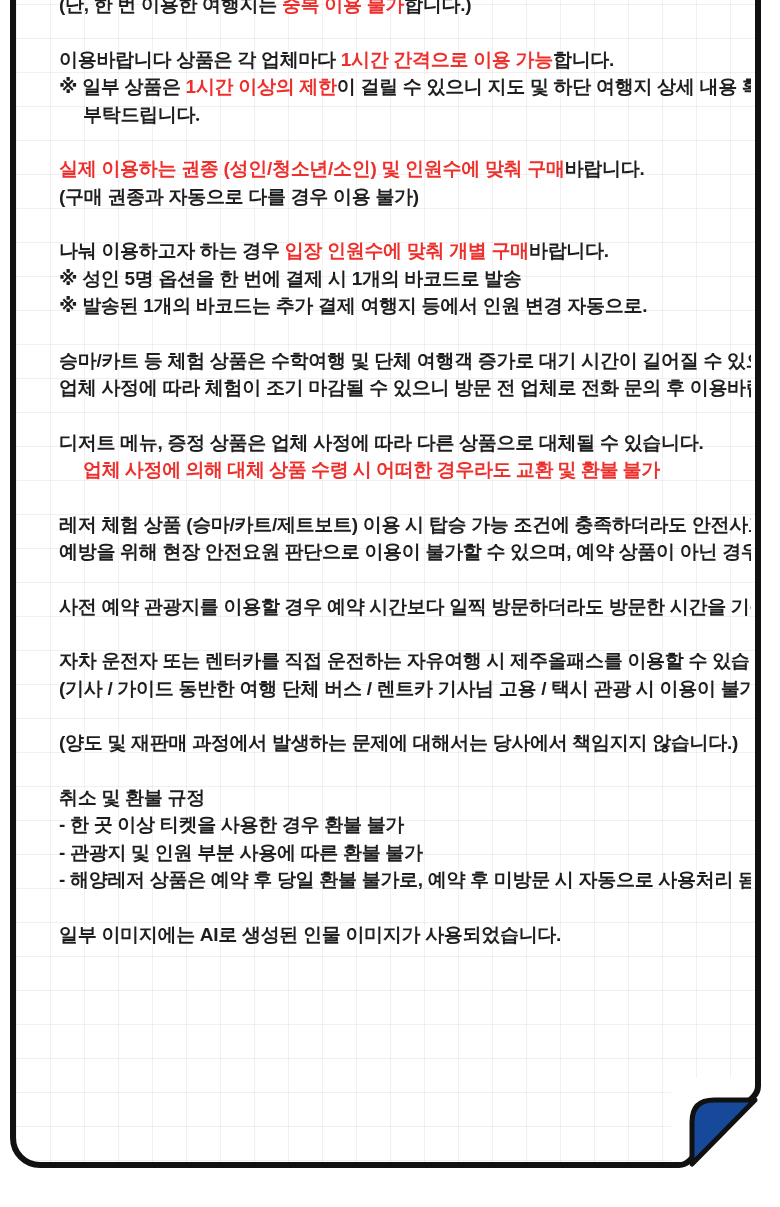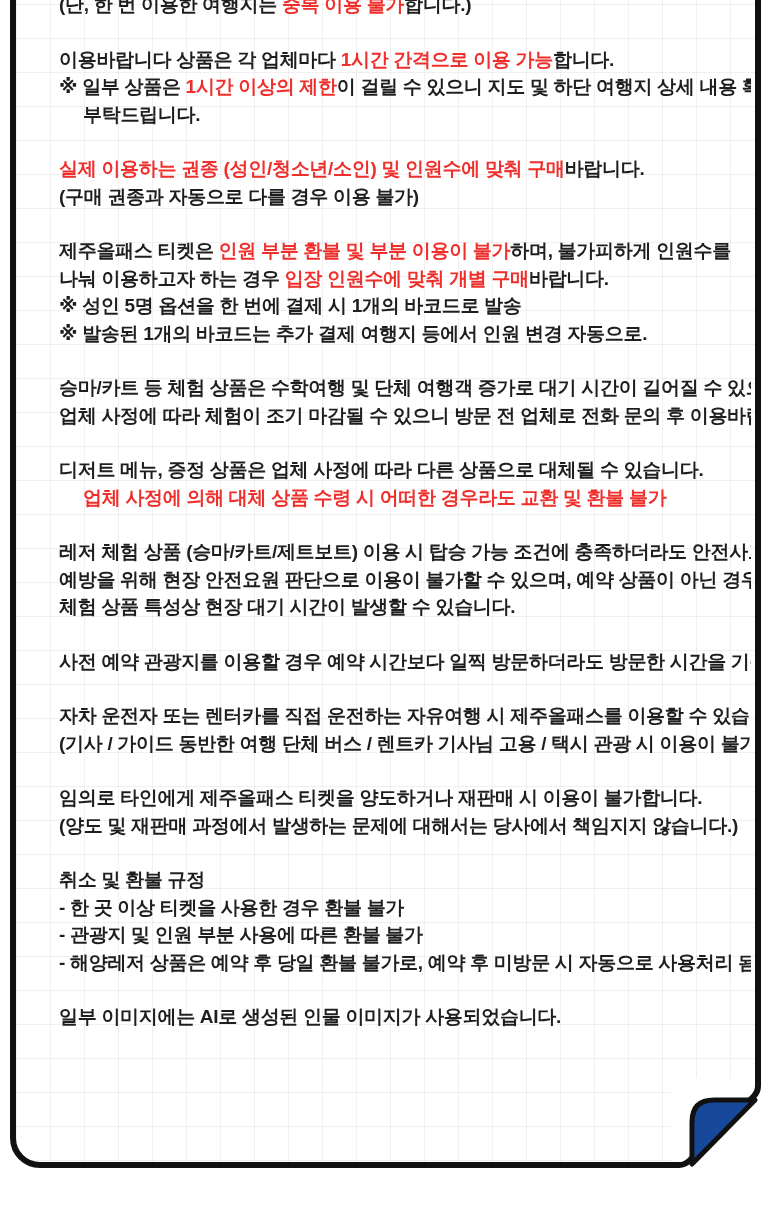--- a/index.html
+++ b/index.html
@@ -32,21 +32,21 @@
     margin:0 0 27px 0;
     color:var(--text,#1e1e1e);
     font-size:19px;
     font-weight:700;
     letter-spacing:-0.3px;
   }
   .line{
     line-height:27.5px;
     white-space:nowrap;
   }
-  .line.indent{padding-left:24px;}
+  .line.indent{padding-left:24px;font-family:Liberation Serif, serif;}
   .seg.red{color:var(--red,#ee2f2b);}
   .fold{
     position:absolute;
     left:671px;top:1078px;
     width:90px;height:90px;
     z-index:5;
   }
 </style>
 </head>
 <body>
@@ -59,47 +59,44 @@
       <div class="group">
         <div class="line"><span class="seg">이용바랍니다 상품은 각 업체마다 </span><span class="seg red">1시간 간격으로 이용 가능</span><span class="seg">합니다.</span></div>
         <div class="line"><span class="seg">※ 일부 상품은 </span><span class="seg red">1시간 이상의 제한</span><span class="seg">이 걸릴 수 있으니 지도 및 하단 여행지 상세 내용 확인</span></div>
         <div class="line indent"><span class="seg">부탁드립니다.</span></div>
       </div>
       <div class="group">
         <div class="line"><span class="seg red">실제 이용하는 권종 (성인/청소년/소인) 및 인원수에 맞춰 구매</span><span class="seg">바랍니다.</span></div>
         <div class="line"><span class="seg">(구매 권종과 자동으로 다를 경우 이용 불가)</span></div>
       </div>
       <div class="group">
-        <div class="line"><span class="seg">제주올패스 티켓은 </span><span class="seg red">인원 부분 환불 및 부분 이용이 불가</span><span class="seg">하며, 불가피하게 인원수를</span></div>
         <div class="line"><span class="seg">나눠 이용하고자 하는 경우 </span><span class="seg red">입장 인원수에 맞춰 개별 구매</span><span class="seg">바랍니다.</span></div>
         <div class="line"><span class="seg">※ 성인 5명 옵션을 한 번에 결제 시 1개의 바코드로 발송</span></div>
         <div class="line"><span class="seg">※ 발송된 1개의 바코드는 추가 결제 여행지 등에서 인원 변경 자동으로.</span></div>
       </div>
       <div class="group">
         <div class="line"><span class="seg">승마/카트 등 체험 상품은 수학여행 및 단체 여행객 증가로 대기 시간이 길어질 수 있으며</span></div>
         <div class="line"><span class="seg">업체 사정에 따라 체험이 조기 마감될 수 있으니 방문 전 업체로 전화 문의 후 이용바랍니다.</span></div>
       </div>
       <div class="group">
         <div class="line"><span class="seg">디저트 메뉴, 증정 상품은 업체 사정에 따라 다른 상품으로 대체될 수 있습니다.</span></div>
         <div class="line indent"><span class="seg red">업체 사정에 의해 대체 상품 수령 시 어떠한 경우라도 교환 및 환불 불가</span></div>
       </div>
       <div class="group">
         <div class="line"><span class="seg">레저 체험 상품 (승마/카트/제트보트) 이용 시 탑승 가능 조건에 충족하더라도 안전사고</span></div>
         <div class="line"><span class="seg">예방을 위해 현장 안전요원 판단으로 이용이 불가할 수 있으며, 예약 상품이 아닌 경우</span></div>
-        <div class="line"><span class="seg">체험 상품 특성상 현장 대기 시간이 발생할 수 있습니다.</span></div>
       </div>
       <div class="group">
         <div class="line"><span class="seg">사전 예약 관광지를 이용할 경우 예약 시간보다 일찍 방문하더라도 방문한 시간을 기준으로</span></div>
       </div>
       <div class="group">
         <div class="line"><span class="seg">자차 운전자 또는 렌터카를 직접 운전하는 자유여행 시 제주올패스를 이용할 수 있습니다.</span></div>
         <div class="line"><span class="seg">(기사 / 가이드 동반한 여행 단체 버스 / 렌트카 기사님 고용 / 택시 관광 시 이용이 불가)</span></div>
       </div>
       <div class="group">
-        <div class="line"><span class="seg">임의로 타인에게 제주올패스 티켓을 양도하거나 재판매 시 이용이 불가합니다.</span></div>
         <div class="line"><span class="seg">(양도 및 재판매 과정에서 발생하는 문제에 대해서는 당사에서 책임지지 않습니다.)</span></div>
       </div>
       <div class="group">
         <div class="line"><span class="seg">취소 및 환불 규정</span></div>
         <div class="line"><span class="seg">- 한 곳 이상 티켓을 사용한 경우 환불 불가</span></div>
         <div class="line"><span class="seg">- 관광지 및 인원 부분 사용에 따른 환불 불가</span></div>
         <div class="line"><span class="seg">- 해양레저 상품은 예약 후 당일 환불 불가로, 예약 후 미방문 시 자동으로 사용처리 됨</span></div>
       </div>
       <div class="group">
         <div class="line"><span class="seg">일부 이미지에는 AI로 생성된 인물 이미지가 사용되었습니다.</span></div>

